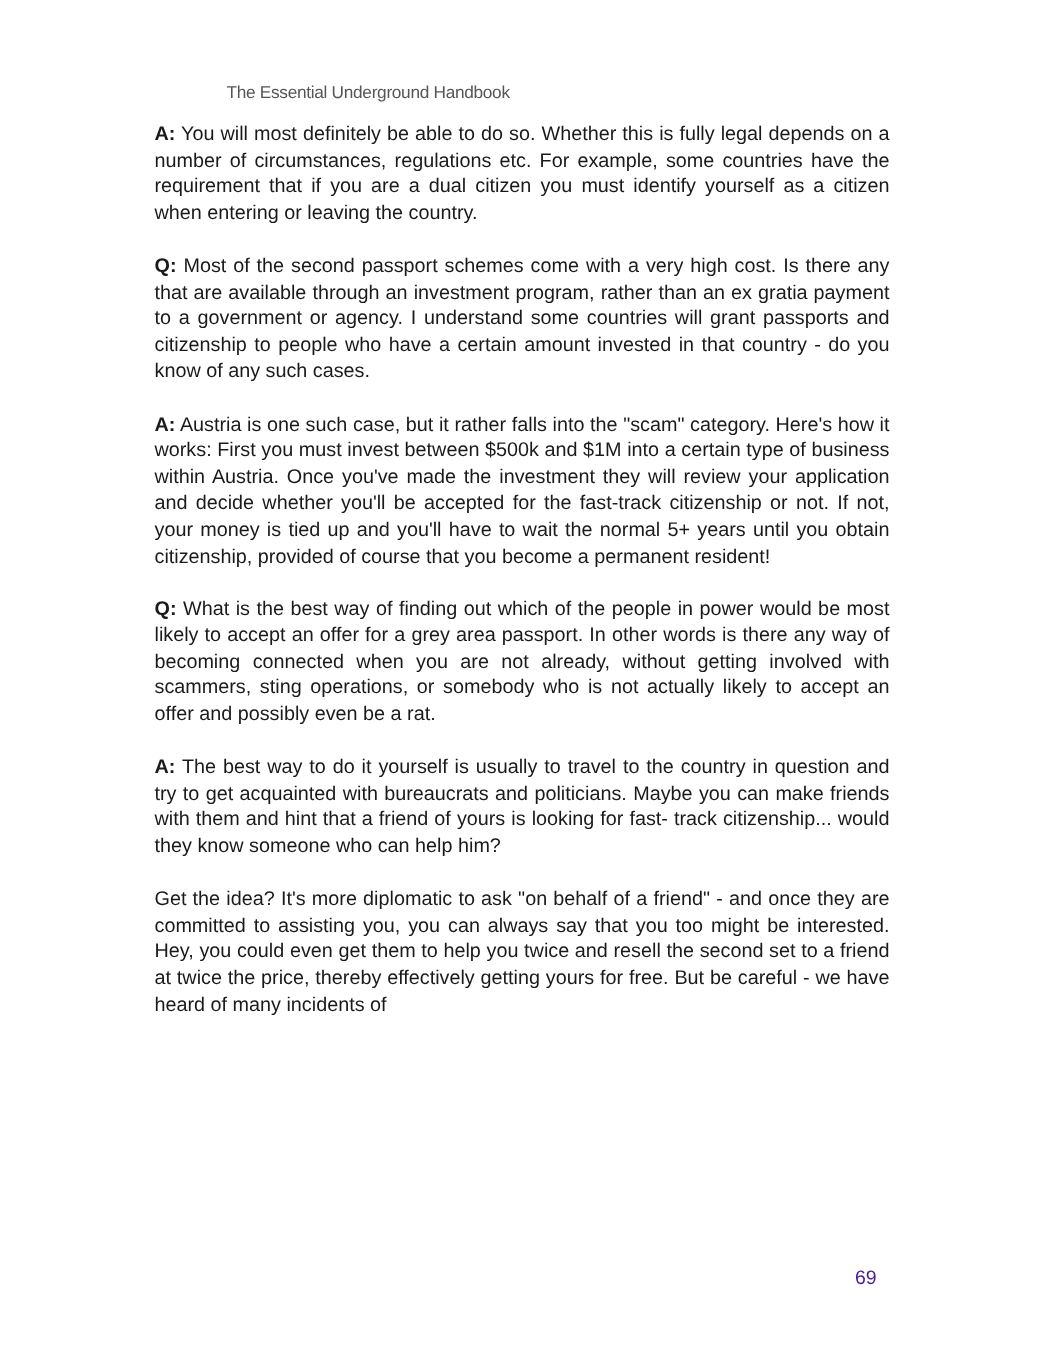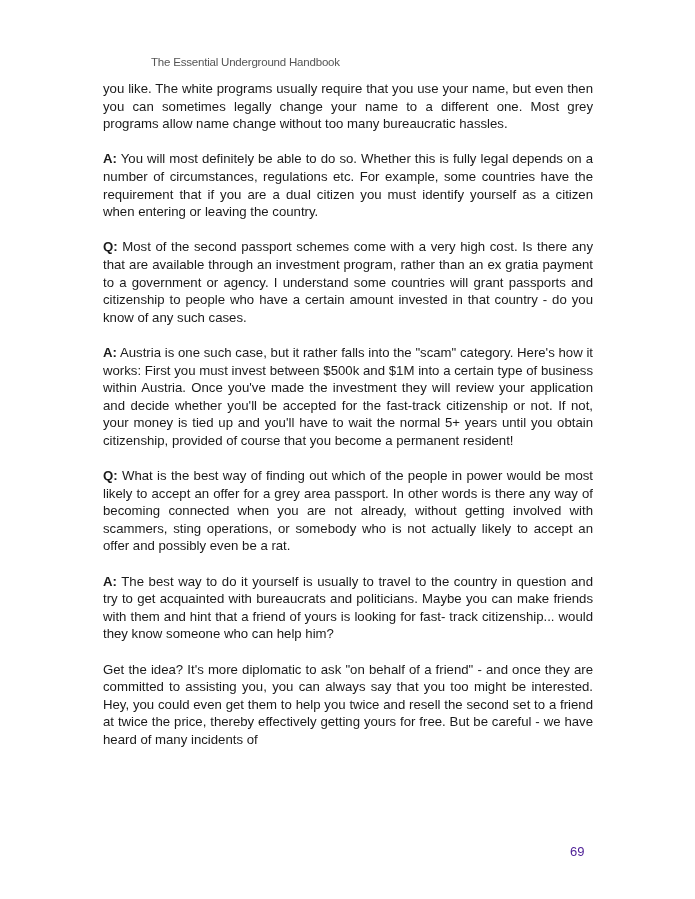--- a/index.html
+++ b/index.html
@@ -50,21 +50,20 @@
     color: #4c1d95;
     font-family: "Liberation Sans", sans-serif;
   }
 </style>
 </head>
 <body>
 
 <div class="running-header">The Essential Underground Handbook</div>
 
 <div class="body-text">
-  <p class="para"><span class="label"></span><span>you like. The white programs usually require that you use your name, but even then you can sometimes legally change your name to a different one. Most grey programs allow name change without too many bureaucratic hassles.</span></p>
   <p class="para"><span class="label">A:</span><span> You will most definitely be able to do so. Whether this is fully legal depends on a number of circumstances, regulations etc. For example, some countries have the requirement that if you are a dual citizen you must identify yourself as a citizen when entering or leaving the country.</span></p>
   <p class="para"><span class="label">Q:</span><span> Most of the second passport schemes come with a very high cost. Is there any that are available through an investment program, rather than an ex gratia payment to a government or agency. I understand some countries will grant passports and citizenship to people who have a certain amount invested in that country - do you know of any such cases.</span></p>
   <p class="para"><span class="label">A:</span><span> Austria is one such case, but it rather falls into the "scam" category. Here's how it works: First you must invest between $500k and $1M into a certain type of business within Austria. Once you've made the investment they will review your application and decide whether you'll be accepted for the fast-track citizenship or not. If not, your money is tied up and you'll have to wait the normal 5+ years until you obtain citizenship, provided of course that you become a permanent resident!</span></p>
   <p class="para"><span class="label">Q:</span><span> What is the best way of finding out which of the people in power would be most likely to accept an offer for a grey area passport. In other words is there any way of becoming connected when you are not already, without getting involved with scammers, sting operations, or somebody who is not actually likely to accept an offer and possibly even be a rat.</span></p>
   <p class="para"><span class="label">A:</span><span> The best way to do it yourself is usually to travel to the country in question and try to get acquainted with bureaucrats and politicians. Maybe you can make friends with them and hint that a friend of yours is looking for fast- track citizenship... would they know someone who can help him?</span></p>
   <p class="para"><span class="label"></span><span>Get the idea? It's more diplomatic to ask "on behalf of a friend" - and once they are committed to assisting you, you can always say that you too might be interested. Hey, you could even get them to help you twice and resell the second set to a friend at twice the price, thereby effectively getting yours for free. But be careful - we have heard of many incidents of</span></p>
 </div>
 
 <div class="page-number">69</div>
 

